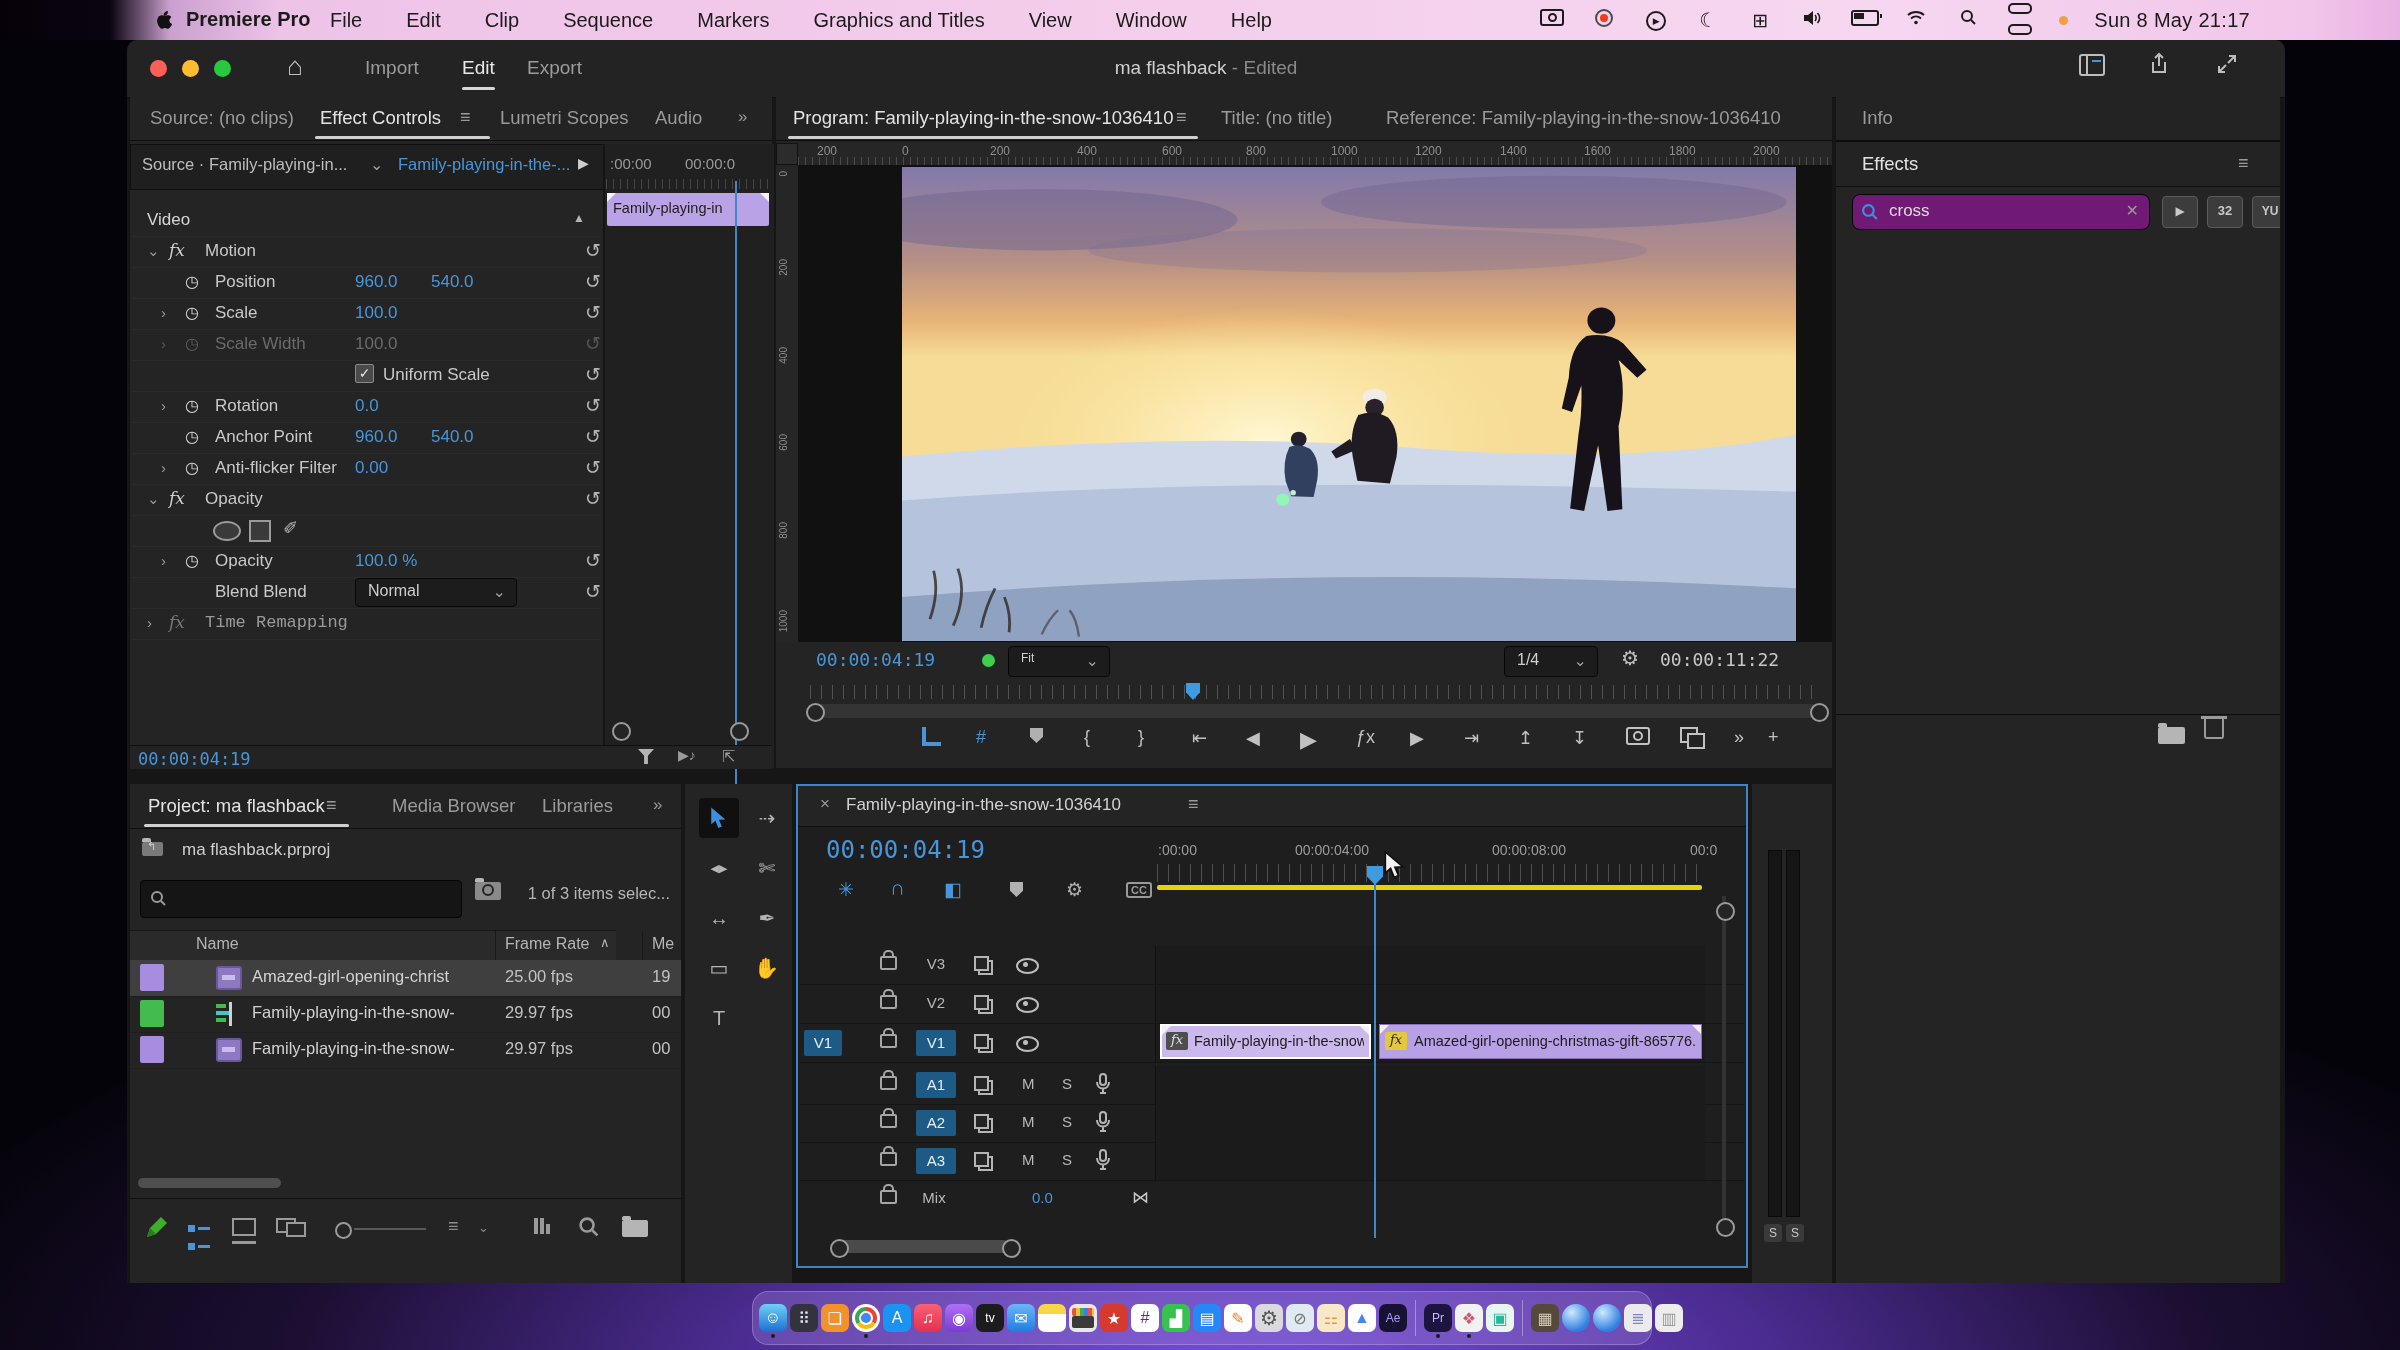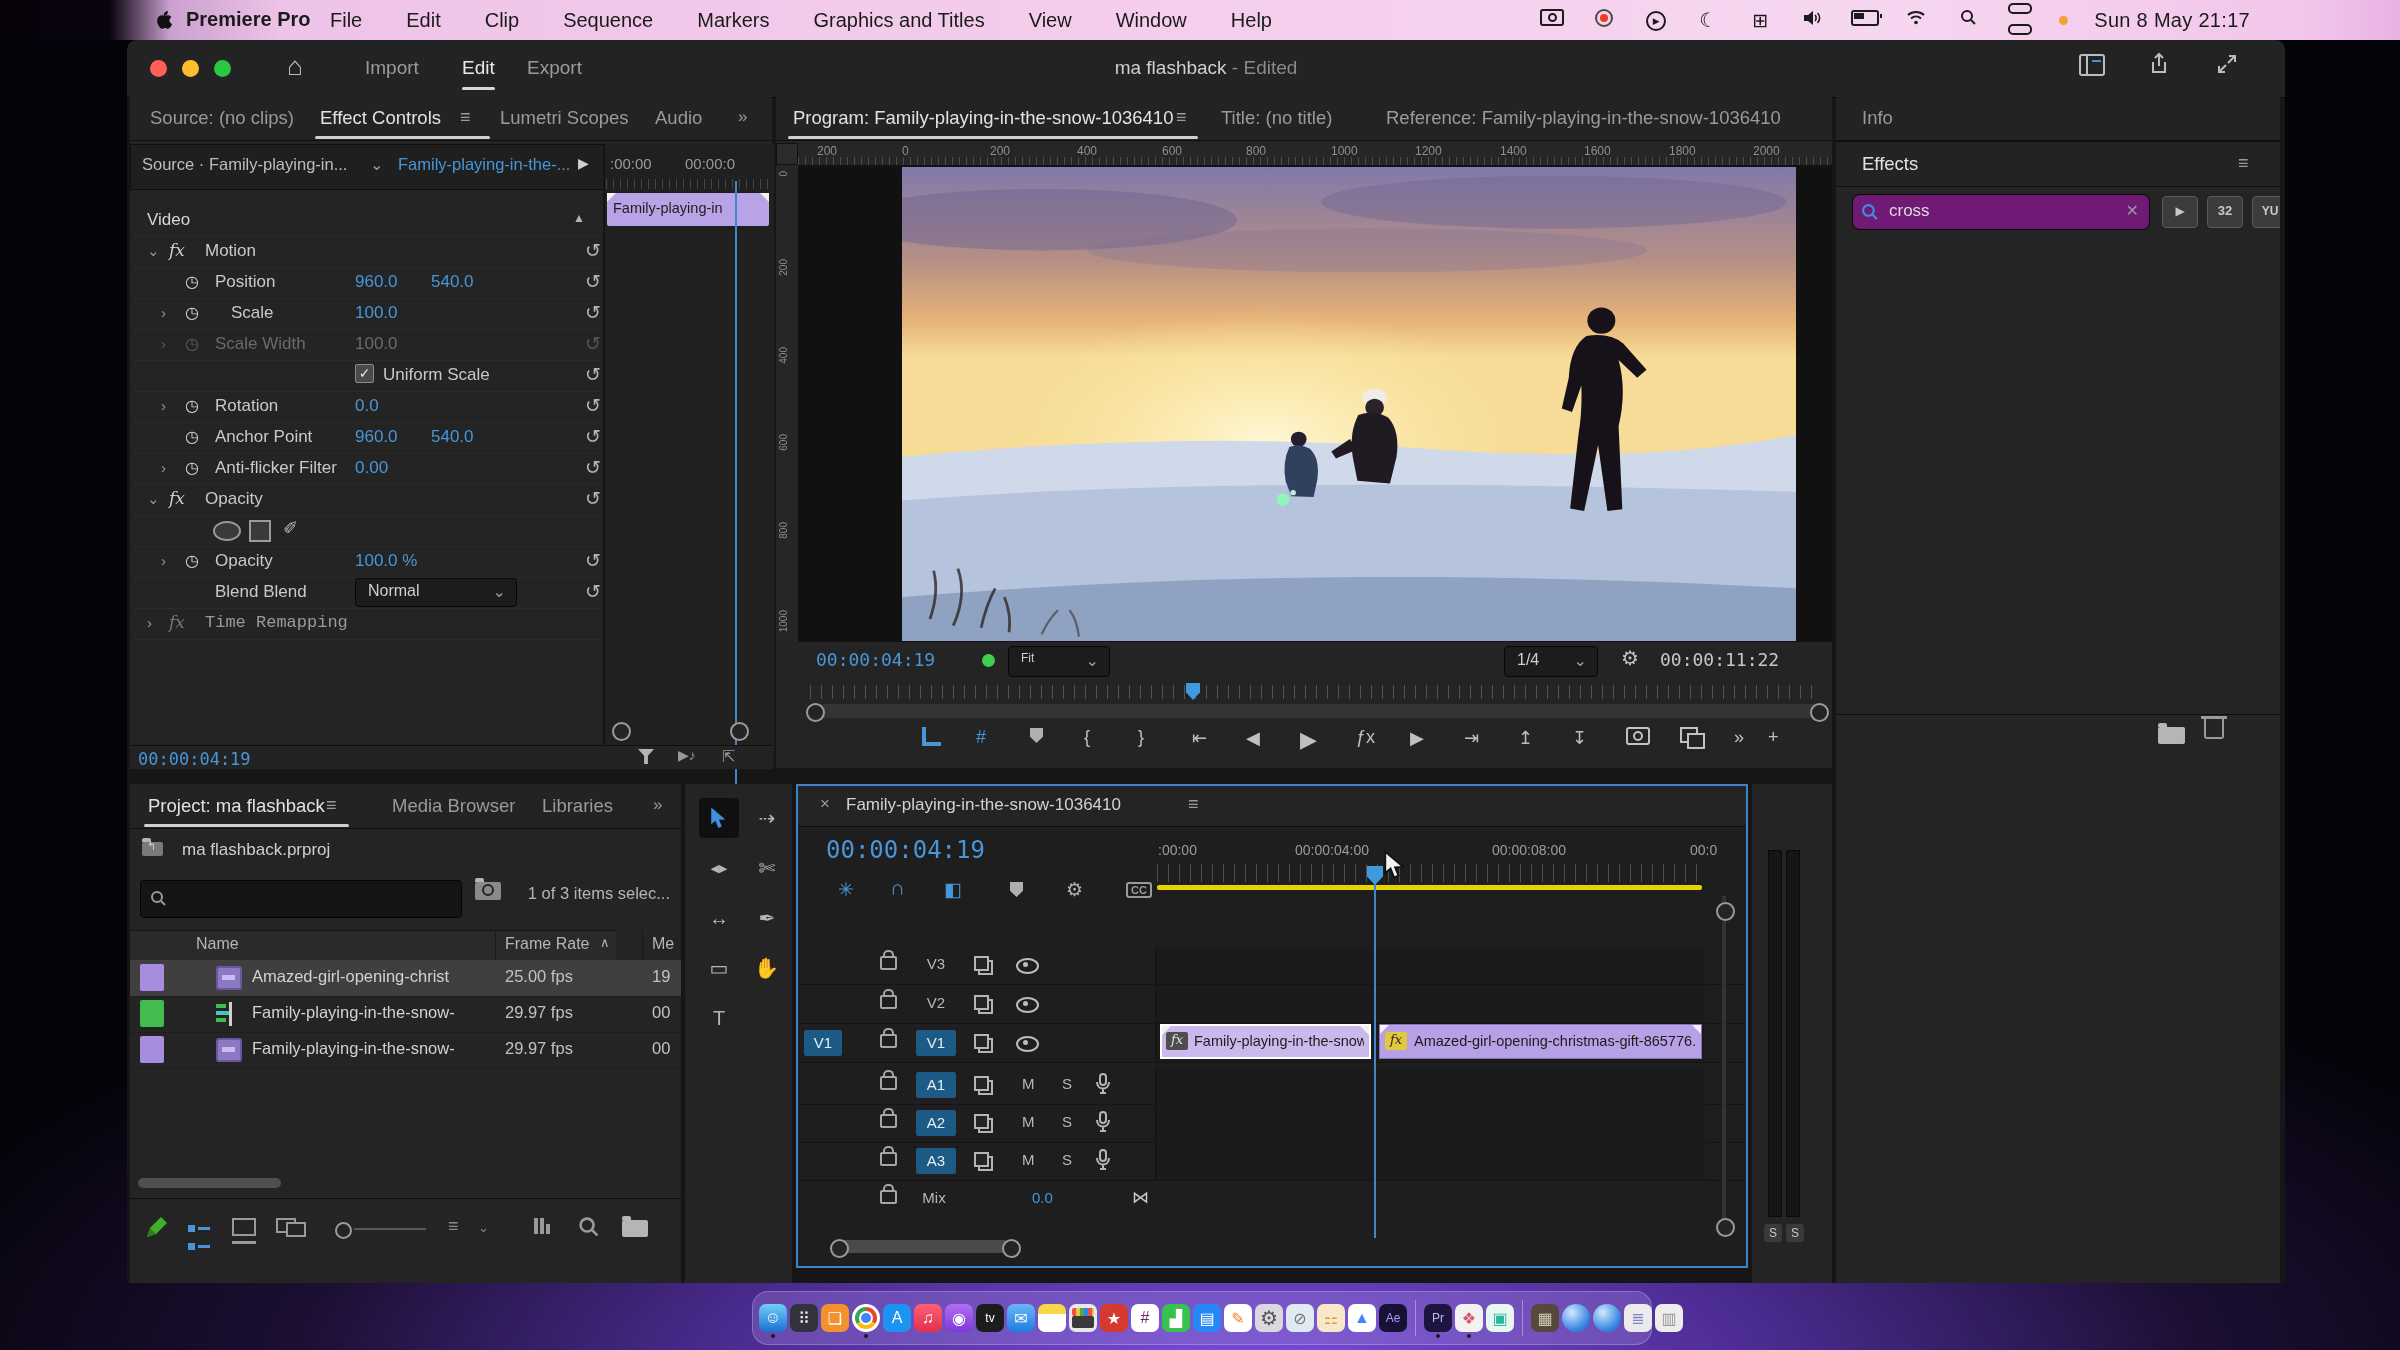--- a/index.html
+++ b/index.html
@@ -185,21 +185,21 @@
         <div class="ecrow" style="top: 170px; left: 3px;">
           <div class="sw" style="position: absolute; left: 52px; top: 5px;">◷</div>
           <div class="ec-label" style="position: absolute; left: 82px; top: 5px;">Position</div>
           <div class="ec-val" style="position: absolute; left: 222px; top: 5px;">960.0</div>
           <div class="ec-val" style="position: absolute; left: 298px; top: 5px;">540.0</div>
           <div class="reset">↺</div>
         </div>
         <div class="ecrow" style="top: 201px; left: 3px;">
           <div class="chev" style="position: absolute; left: 28px; top: 6px;">›</div>
           <div class="sw" style="position: absolute; left: 52px; top: 5px;">◷</div>
-          <div class="ec-label" style="position: absolute; left: 82px; top: 5px; margin-left: 16px;">Scale</div>
+          <div class="ec-label" style="position: absolute; left: 82px; top: 5px;">Scale</div>
           <div class="ec-val" style="position: absolute; left: 222px; top: 5px;">100.0</div>
           <div class="reset">↺</div>
         </div>
         <div class="ecrow" style="top: 232px; left: 3px;">
           <div class="chev" style="position: absolute; left: 28px; top: 6px; color: rgb(90, 90, 90);">›</div>
           <div class="sw" style="position: absolute; left: 52px; top: 5px; color: rgb(90, 90, 90);">◷</div>
           <div class="ec-label disabled" style="position: absolute; left: 82px; top: 5px;">Scale Width</div>
           <div class="ec-val disabled" style="position: absolute; left: 222px; top: 5px;">100.0</div>
           <div class="reset" style="color: rgb(85, 85, 85);">↺</div>
         </div>

